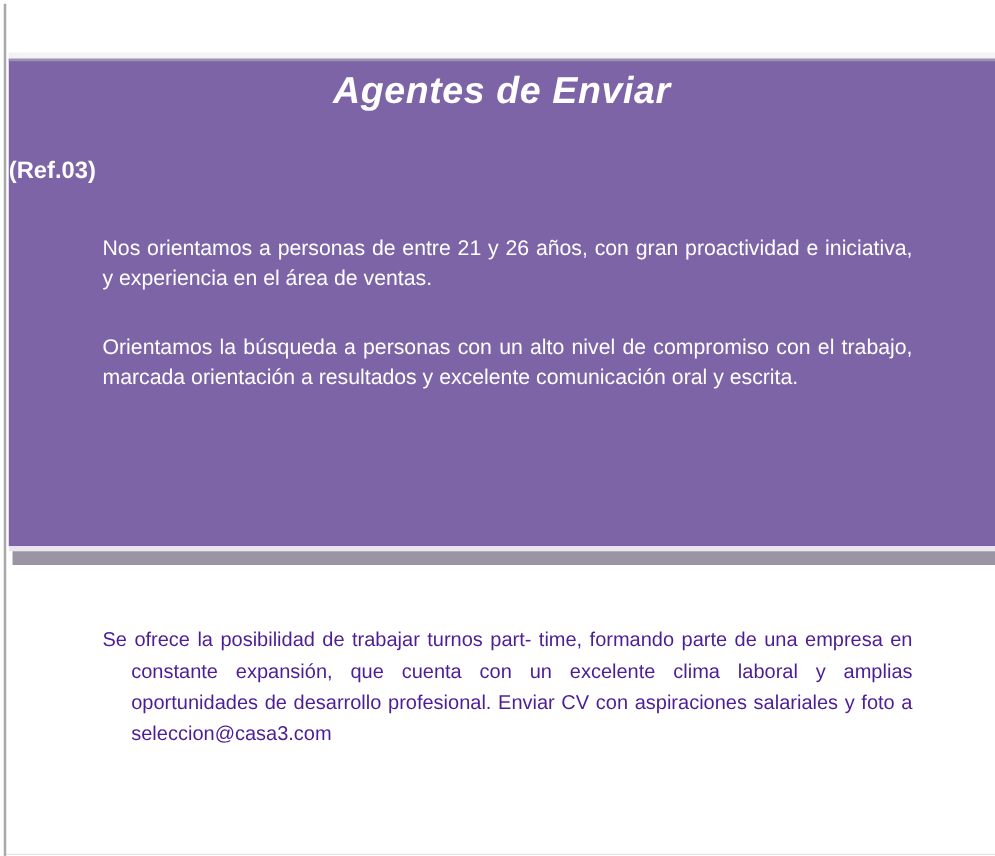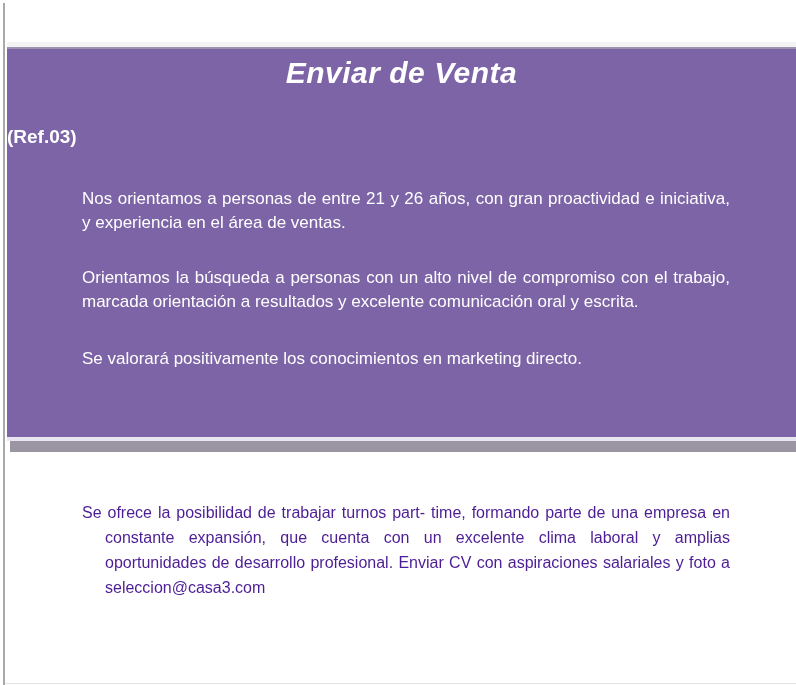--- a/index.html
+++ b/index.html
@@ -106,25 +106,24 @@
   }
 </style>
 </head>
 <body>
 
 <div class="page">
   <div class="left-rule"></div>
   <div class="top-strip"></div>
 
   <section class="slide">
-    <h1 class="title">Enviar de Venta</h1>
+    <h1 class="title">Agentes de Enviar</h1>
     <div class="ref">(Ref.03)</div>
     <p class="para p1">Nos orientamos a personas de entre 21 y 26 años, con gran proactividad e iniciativa,  y experiencia en el área de ventas.</p>
     <p class="para p2">Orientamos la búsqueda a personas con un alto nivel de compromiso con el trabajo, marcada orientación a resultados y excelente comunicación oral y escrita.</p>
-    <p class="para p3">Se valorará positivamente los conocimientos en marketing directo.</p>
   </section>
 
   <div class="shadow-strip"></div>
   <div class="shadow-bar"></div>
 
   <p class="footer">Se ofrece la posibilidad de trabajar turnos part- time, formando parte de una empresa en constante expansión, que cuenta con un excelente clima laboral y amplias oportunidades de desarrollo profesional. Enviar CV con aspiraciones salariales  y foto a seleccion@casa3.com</p>
 
   <div class="bottom-rule"></div>
 </div>
 

